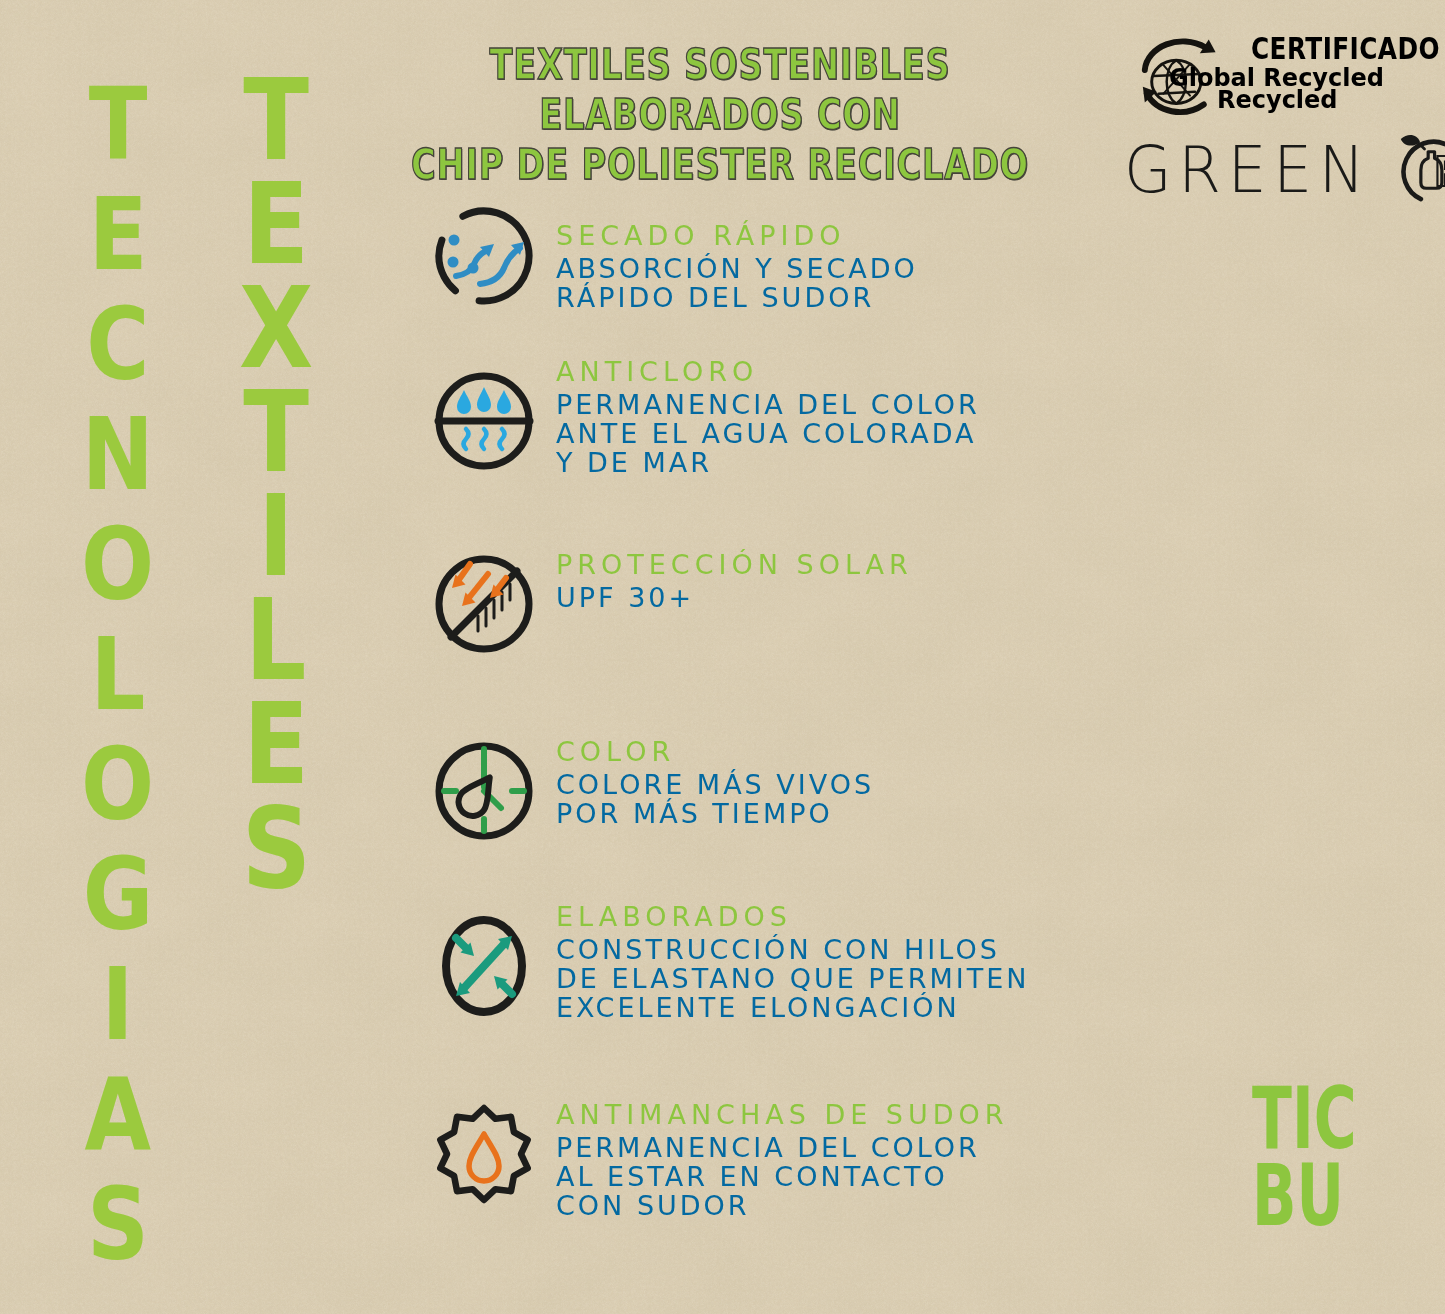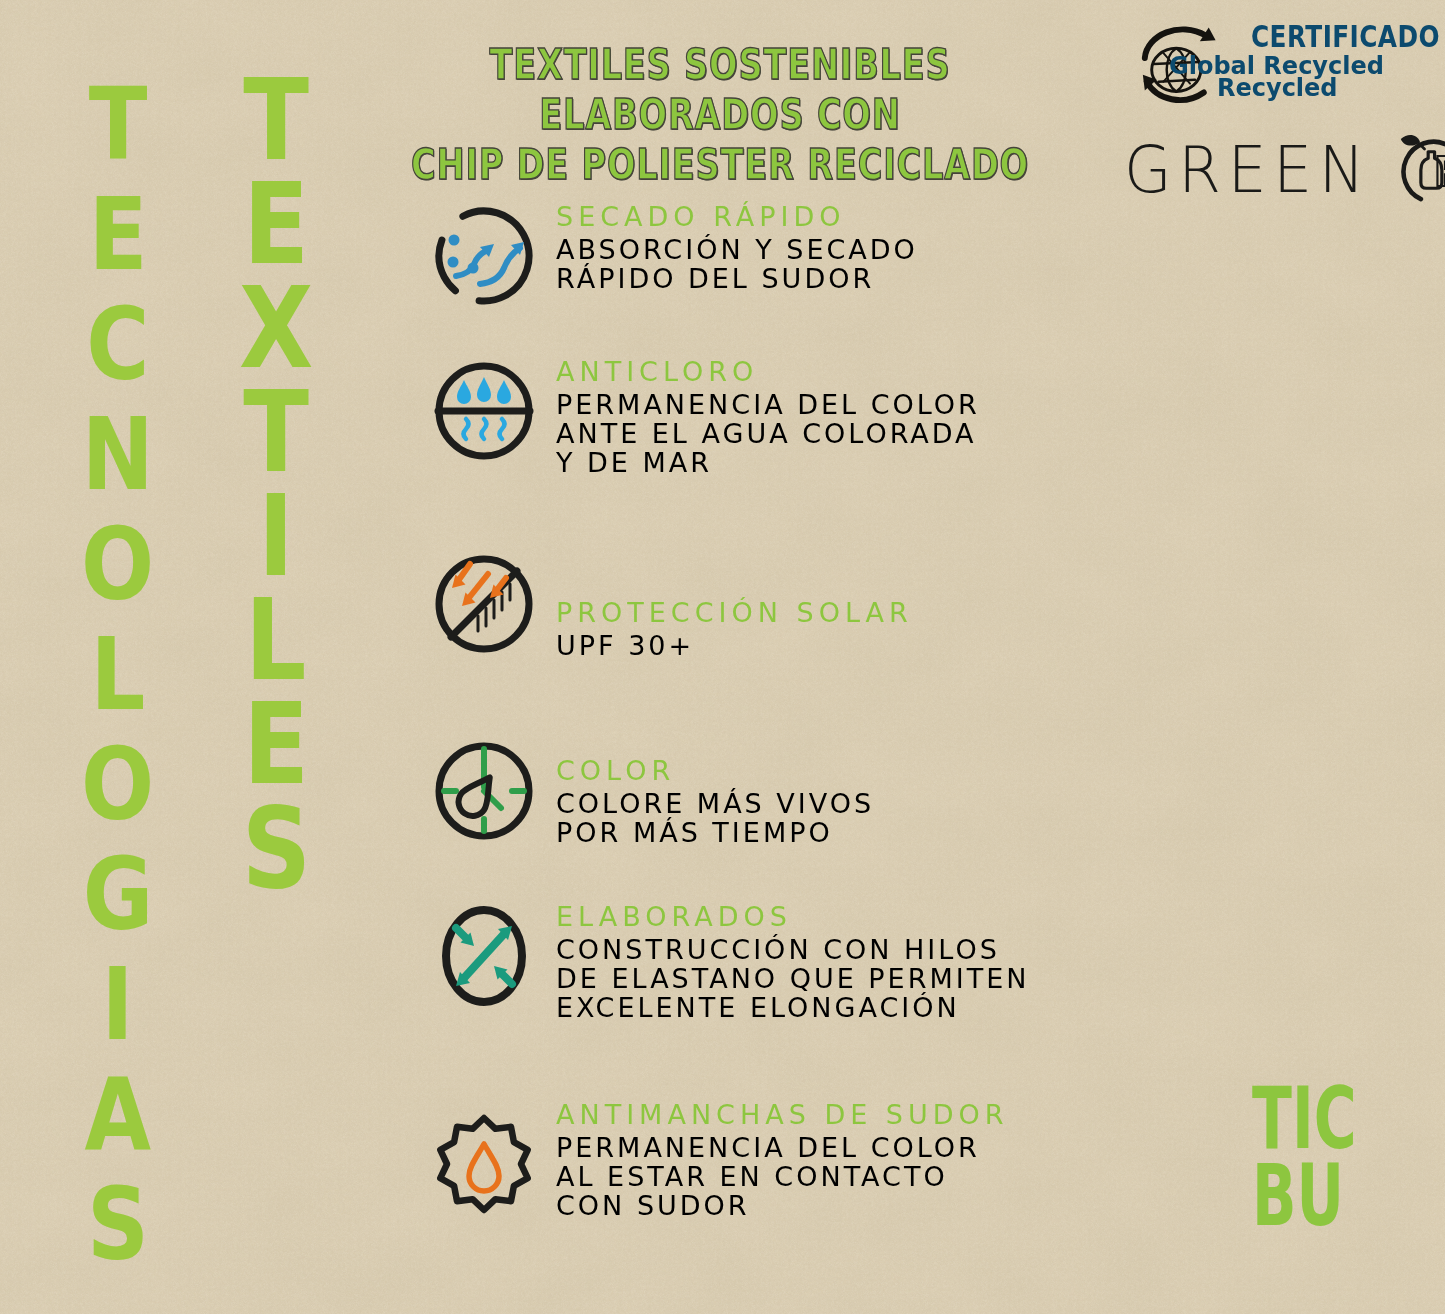--- a/index.html
+++ b/index.html
@@ -22,49 +22,49 @@
   .header{
     position:absolute;left:315px;top:40px;width:810px;text-align:center;
     color:#8dc63f;font-weight:800;font-size:42px;line-height:50px;
     -webkit-text-stroke:1.4px #45443a;
     text-shadow:1px 1px 0 #45443a;
     transform:scaleX(0.80);transform-origin:50% 0;
     letter-spacing:1px;
   }
 
   
-  .grs{position:absolute;left:1133px;top:10px;width:305px;height:110px;color:#0c4a6e;}
+  .grs{position:absolute;left:1133px;top:22px;width:305px;height:110px;color:#000000;}
   .grs-globe{position:absolute;left:0;top:4px;}
   .grs-certificado{
     position:absolute;left:118px;top:8px;font-size:31px;font-weight:800;
     transform:scaleX(0.80);transform-origin:left top;white-space:nowrap;letter-spacing:0.5px;
   }
   .grs-l1{position:absolute;left:36px;top:42px;font-size:24px;font-weight:bold;white-space:nowrap;}
   .grs-l2{position:absolute;left:84px;top:64px;font-size:24px;font-weight:bold;white-space:nowrap;}
 
   
   .greenr{position:absolute;left:1124px;top:128px;display:flex;align-items:center;}
   .green-text{
     font-size:64px;font-weight:300;color:#1a1a18;letter-spacing:7px;line-height:72px;
     transform:scaleX(0.96);transform-origin:left center;
   }
   .greenr svg{margin-left:6px;}
 
   
   .features{position:absolute;left:428px;top:0;width:680px;}
-  .feature{position:absolute;left:0;display:flex;align-items:flex-start;}
-  .feature.center{align-items:flex-end;}
+  .feature{position:absolute;left:0;display:flex;align-items:flex-end;}
+  .feature.center{align-items:flex-start;}
   .ficon{flex:0 0 auto;}
   .ftext{margin-left:16px;padding-top:0;}
   .ftitle{
     font-size:27px;line-height:33px;letter-spacing:5px;color:#8dc63f;
     font-weight:500;white-space:nowrap;margin-bottom:2px;
   }
   .fline{
-    font-size:27px;line-height:29px;letter-spacing:3px;color:#000000;
+    font-size:27px;line-height:29px;letter-spacing:3px;color:#0369a1;
     font-weight:500;white-space:nowrap;
   }
 
   
   .ticbu{
     position:absolute;left:1252px;top:1080px;color:#8dc63f;font-weight:800;
     font-size:86px;line-height:77px;transform:scaleX(0.68);transform-origin:left top;
     letter-spacing:0;
   }
 </style>

